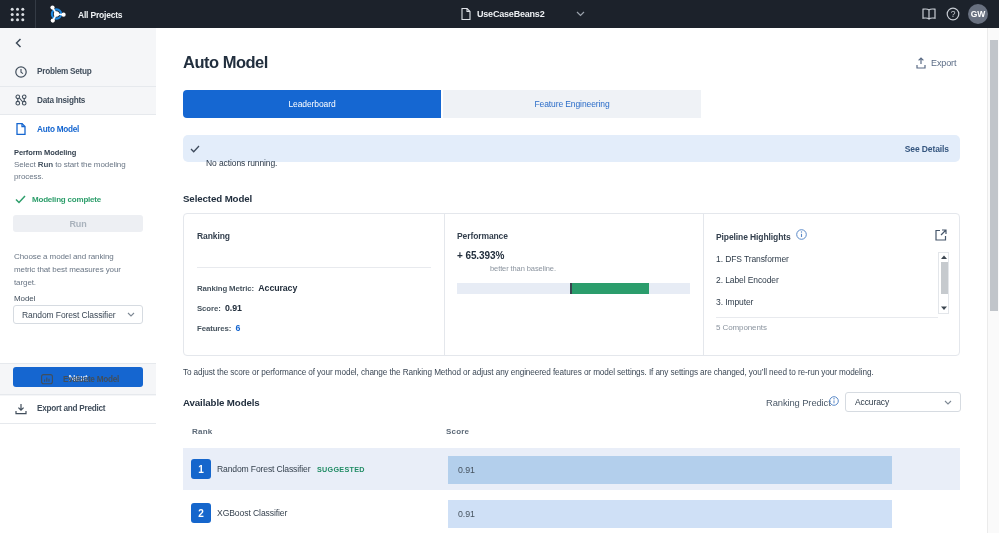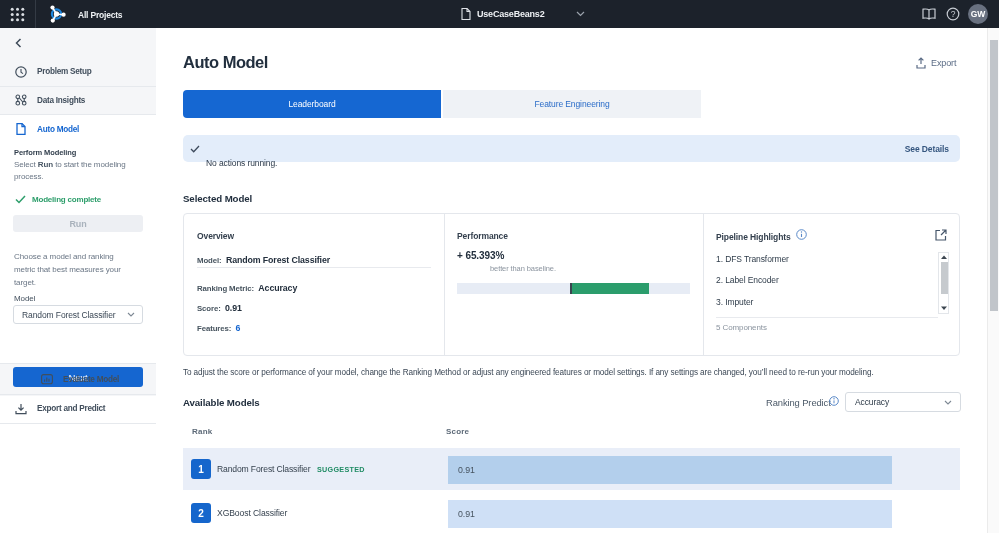--- a/index.html
+++ b/index.html
@@ -217,22 +217,21 @@
     <div class="txt" style="margin-left:6px;margin-top:28px;">No actions running.</div>
     <div class="see">See Details</div>
   </div>
 
   <div class="sec-h" style="top:165px;">Selected Model</div>
 
   <div class="card">
     <div class="colline" style="left:260px;"></div>
     <div class="colline" style="left:519px;"></div>
 
-    <div class="abs" style="left:13px; top:17px; font-size:8.5px; font-weight:bold; color:#333f4d;">Overview</div>
-    <div class="abs" style="left:13px; top:35px;"><span class="lbl">Model:</span> <span class="val">Random Forest Classifier</span></div>
+    <div class="abs" style="left:13px; top:17px; font-size:8.5px; font-weight:bold; color:#333f4d;">Ranking</div>
     <div class="abs" style="left:13px; top:53px; width:234px; height:1px; background:#e8eaee;"></div>
     <div class="abs" style="left:13px; top:63px;"><span class="lbl">Ranking Metric:</span> <span class="val">Accuracy</span></div>
     <div class="abs" style="left:13px; top:83px;"><span class="lbl">Score:</span> <span class="val">0.91</span></div>
     <div class="abs" style="left:13px; top:103px;"><span class="lbl">Features:</span> <span class="val" style="color:#1566d0;">6</span></div>
 
     <div class="abs" style="left:273px; top:17px; font-size:8.5px; font-weight:bold; color:#333f4d;">Performance</div>
     <div class="abs" style="left:273px; top:36px; font-size:10px; font-weight:bold; color:#232f3d;">+ 65.393%</div>
     <div class="abs" style="left:273px; top:50px; font-size:7.5px; color:#8b949f;padding-left:33px;">better than baseline.</div>
     <div class="abs" style="left:273px; top:69px; width:233px; height:11px; background:#e7ecf5;">
       <div class="abs" style="left:113px; top:0; width:2px; height:11px; background:#3a4550;"></div>

